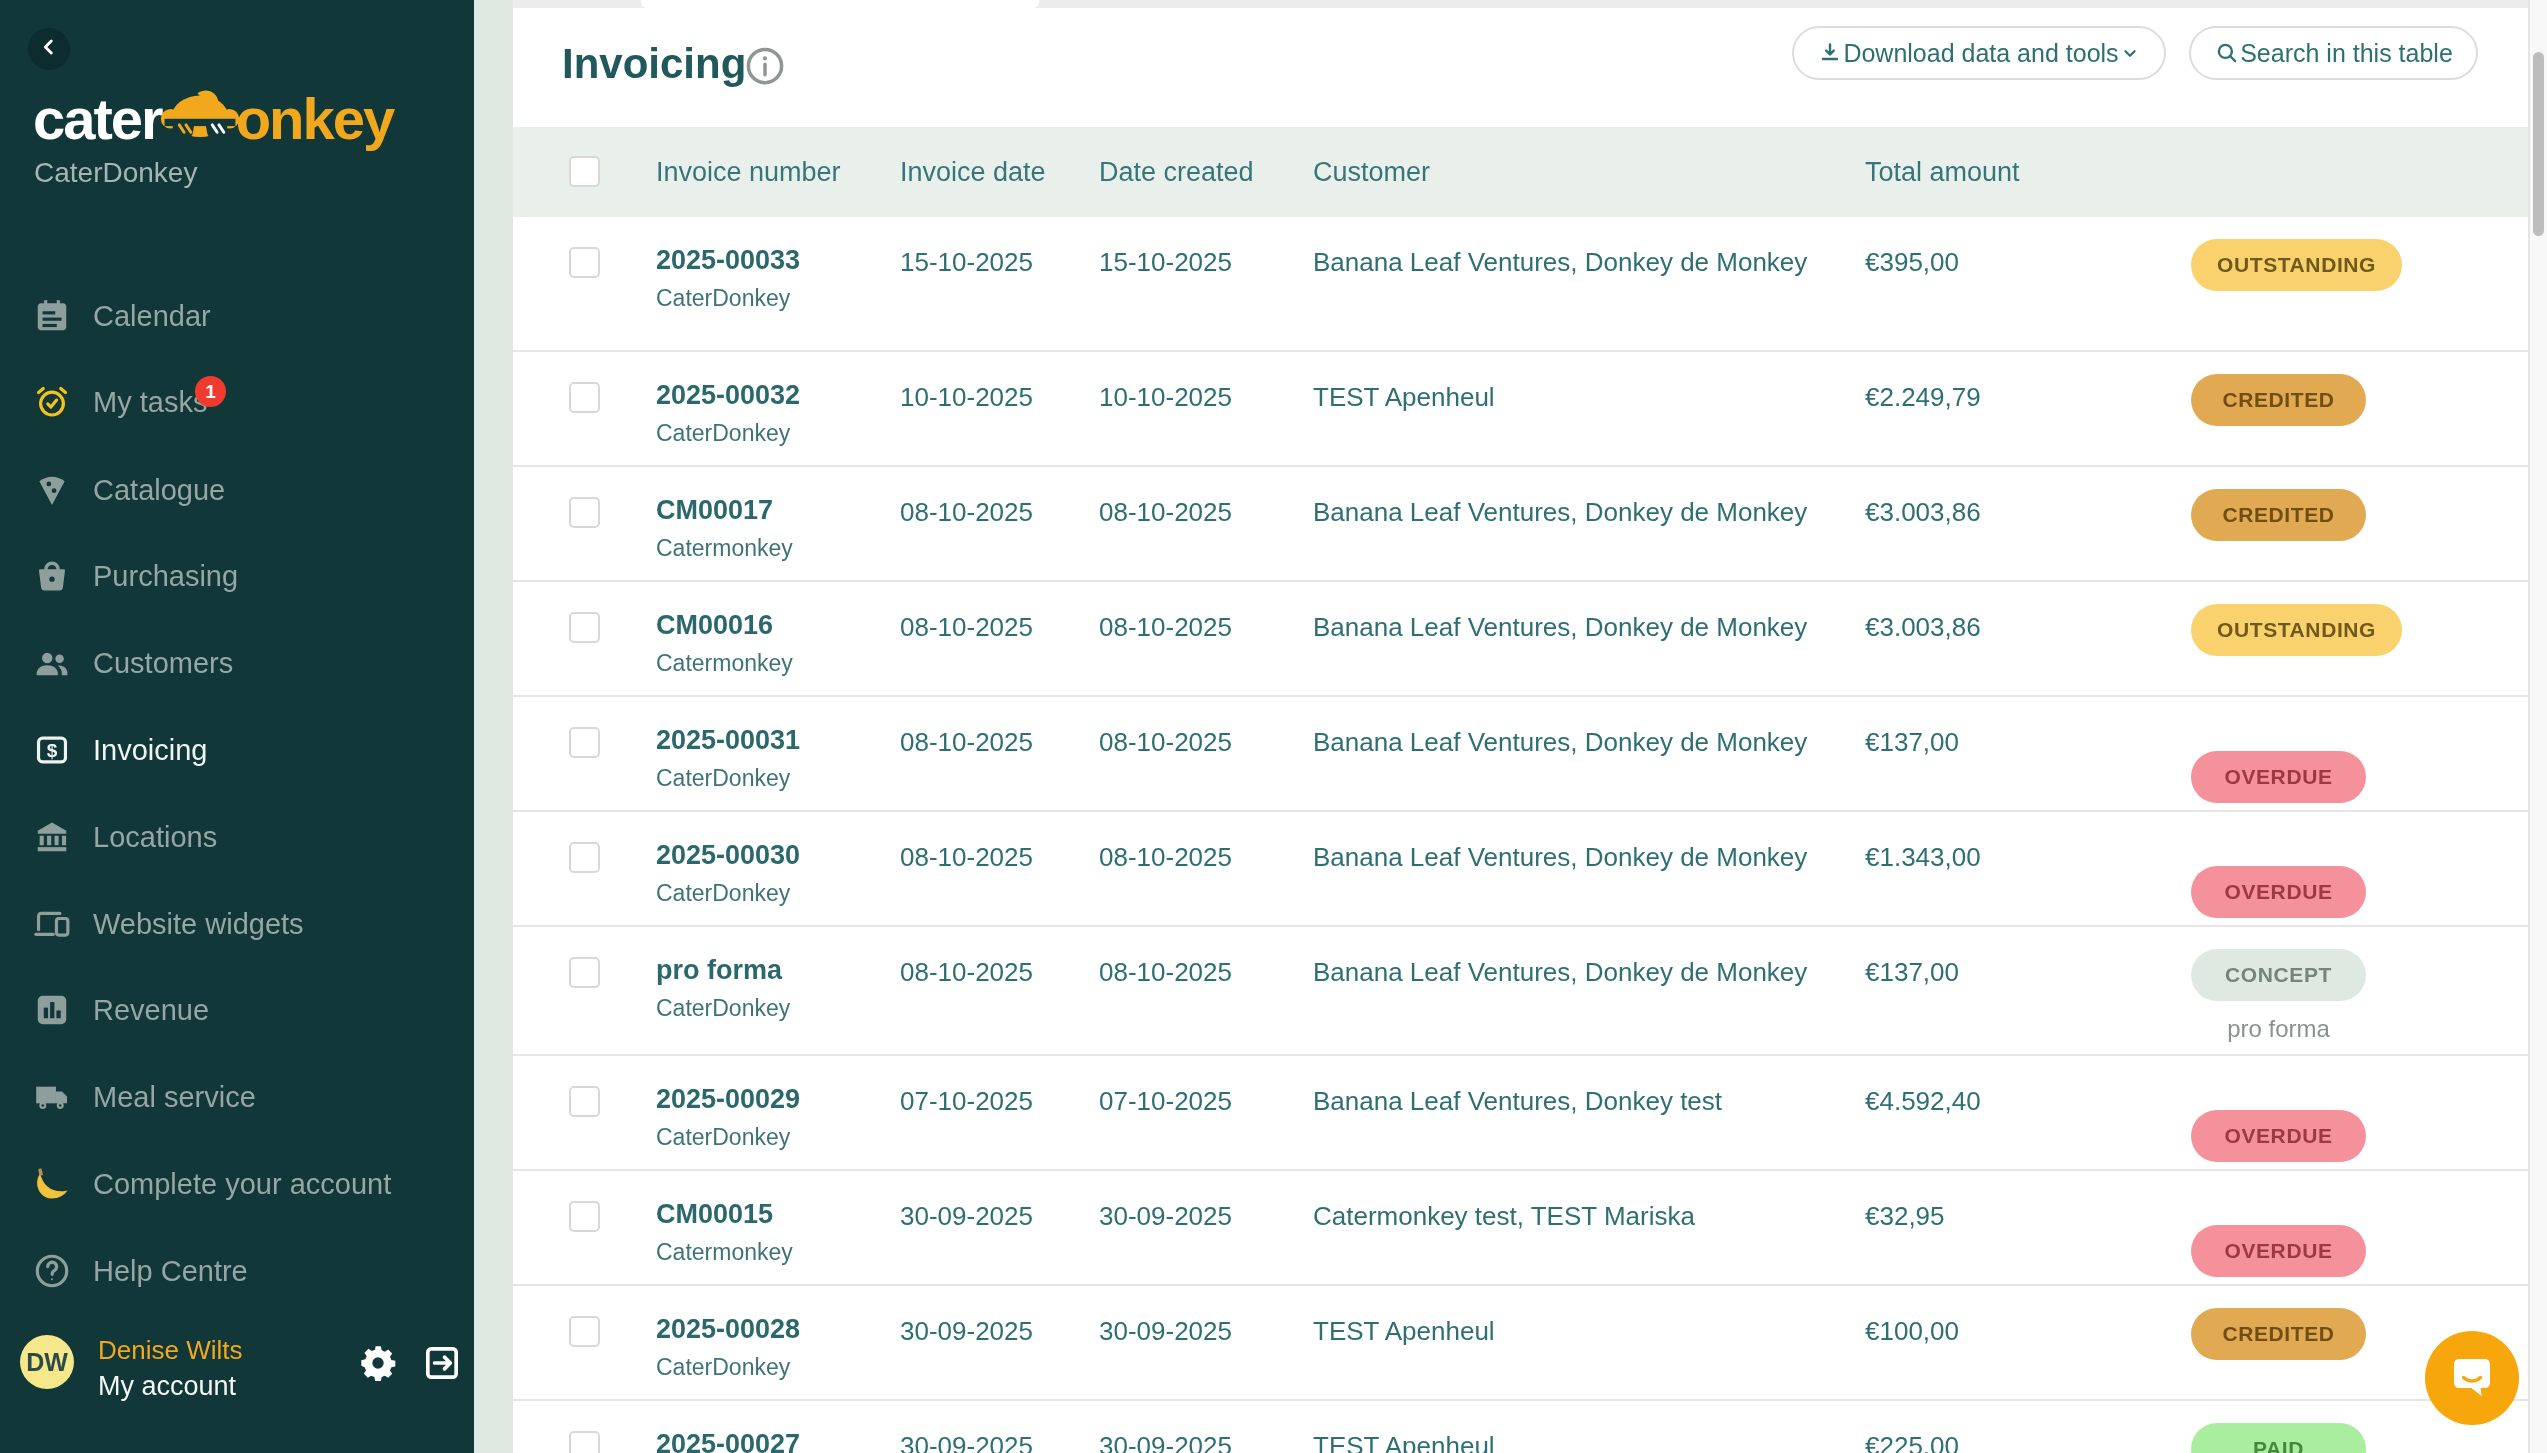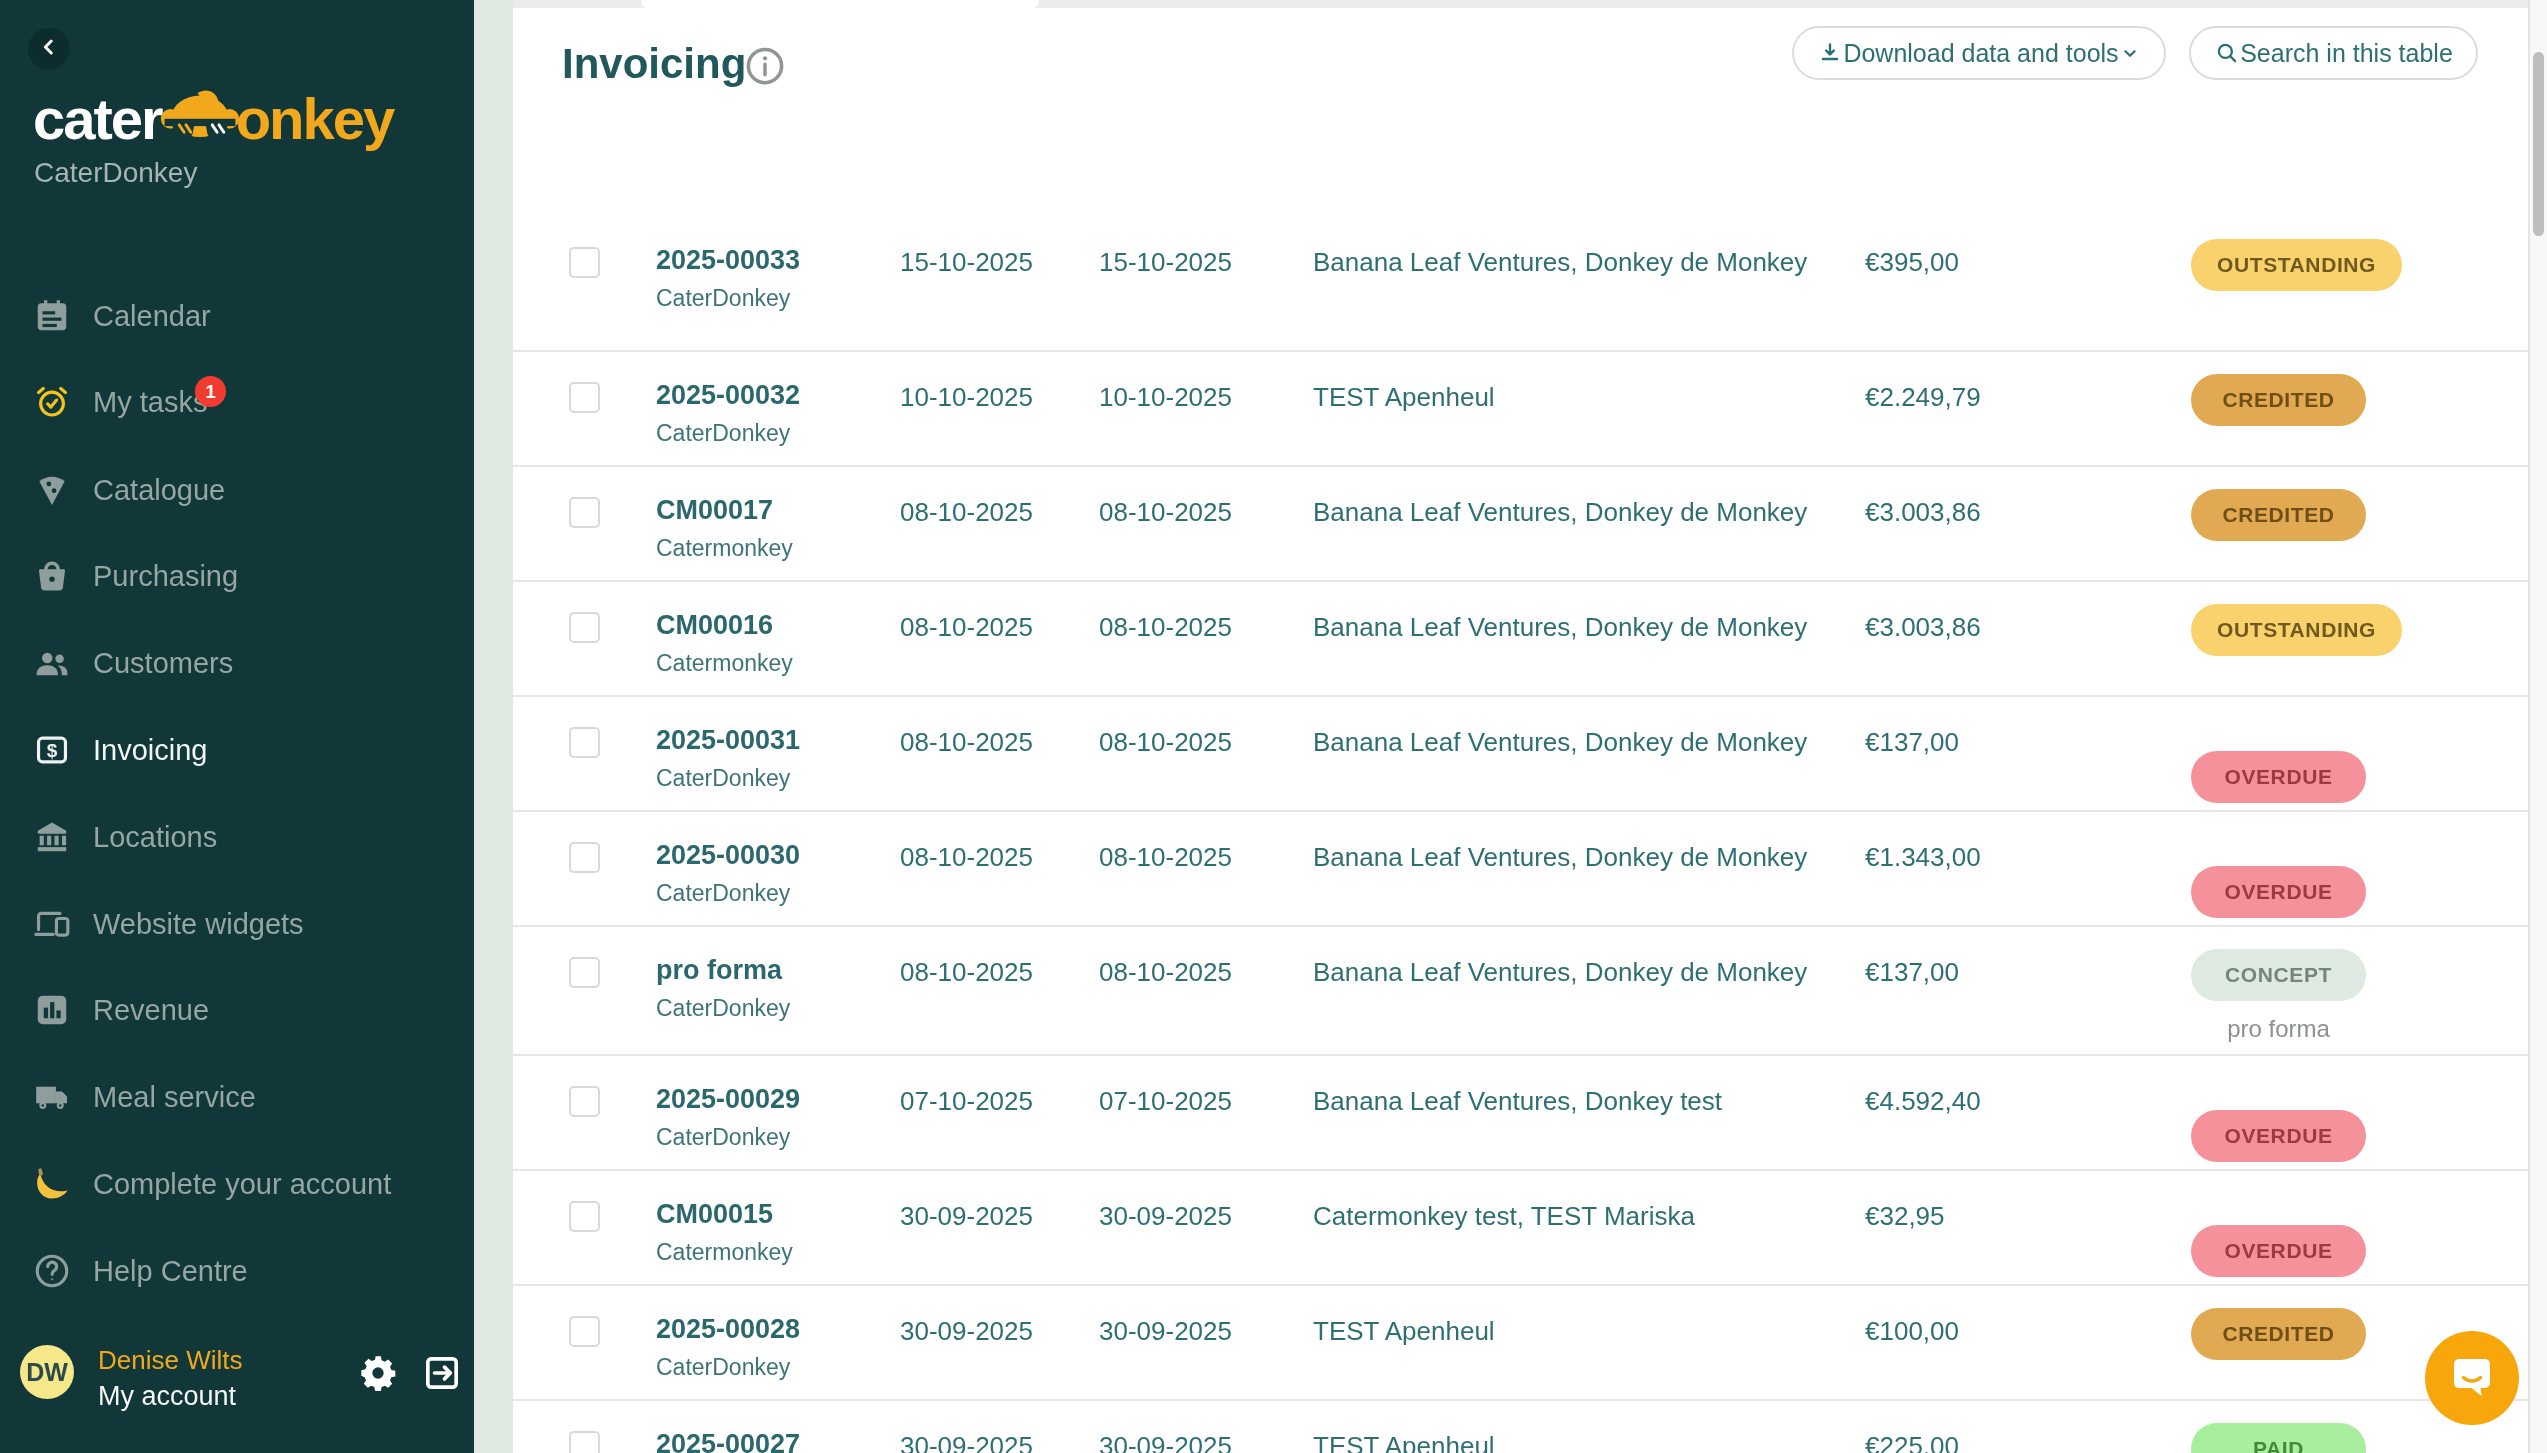--- a/index.html
+++ b/index.html
@@ -23,21 +23,21 @@
   .nav-item .lbl{position:absolute;left:93px;top:50%;transform:translateY(-50%);font-size:29px;white-space:nowrap;}
   .nav-item .ic{position:absolute;left:33px;top:50%;transform:translateY(-50%);width:38px;height:38px;color:#8d9e9c;}
   .nav-item .ic svg{width:38px;height:38px;display:block;}
   .nav-item.active{color:#f1f5f4;}
   .nav-item.active .ic{color:#eef2f1;}
   .nav-item.accent .ic{color:#f5c31d;}
   .count-badge{position:absolute;left:195px;top:4px;width:31px;height:31px;border-radius:50%;
                background:#f23b2f;color:#fff;font-size:19px;font-weight:700;
                display:flex;align-items:center;justify-content:center;}
 
-  .user-block{position:absolute;left:0;bottom:0;width:508px;height:109px;}
+  .user-block{position:absolute;left:0;bottom:10px;width:508px;height:109px;}
   .avatar{position:absolute;left:20px;top:0;width:54px;height:54px;border-radius:50%;
           background:#f6e88a;color:#2c4a4a;font-weight:700;font-size:25px;
           display:flex;align-items:center;justify-content:center;}
   .user-name{position:absolute;left:98px;top:0;color:#f2a81d;font-size:26px;}
   .user-account{position:absolute;left:98px;top:36px;color:#f4f7f6;font-size:27px;}
   .gear-btn,.logout-btn{position:absolute;top:8px;width:40px;height:40px;color:#fff;}
   .gear-btn{left:358px;}
   .logout-btn{left:422px;}
   .gear-btn svg,.logout-btn svg{width:40px;height:40px;display:block;}
 
@@ -315,20 +315,28 @@
     <div class="pill btn-search">
       <span>
         <svg width="26" height="26" viewBox="0 0 24 24" fill="none" stroke="currentColor" stroke-width="2.2" stroke-linecap="round">
             <circle cx="10.5" cy="10.5" r="6"></circle>
             <path d="M15 15l4.5 4.5"></path>
           </svg>
       </span>
       <span>Search in this table</span>
     </div>
 
+    <div class="thead">
+      <div class="checkbox"></div>
+      <div class="col c-number">Invoice number</div>
+      <div class="col c-date">Invoice date</div>
+      <div class="col c-created">Date created</div>
+      <div class="col c-customer">Customer</div>
+      <div class="col c-amount">Total amount</div>
+    </div>
 
     <div class="rows" id="rows">
         <div class="row" style="height: 135px;">
     <div class="checkbox"></div>
     <div class="cell cell-number">2025-00033</div>
     <div class="cell cell-org">CaterDonkey</div>
     <div class="cell cell-date">15-10-2025</div>
     <div class="cell cell-created">15-10-2025</div>
     <div class="cell cell-customer">Banana Leaf Ventures, Donkey de Monkey</div>
     <div class="cell cell-amount">€395,00</div>

